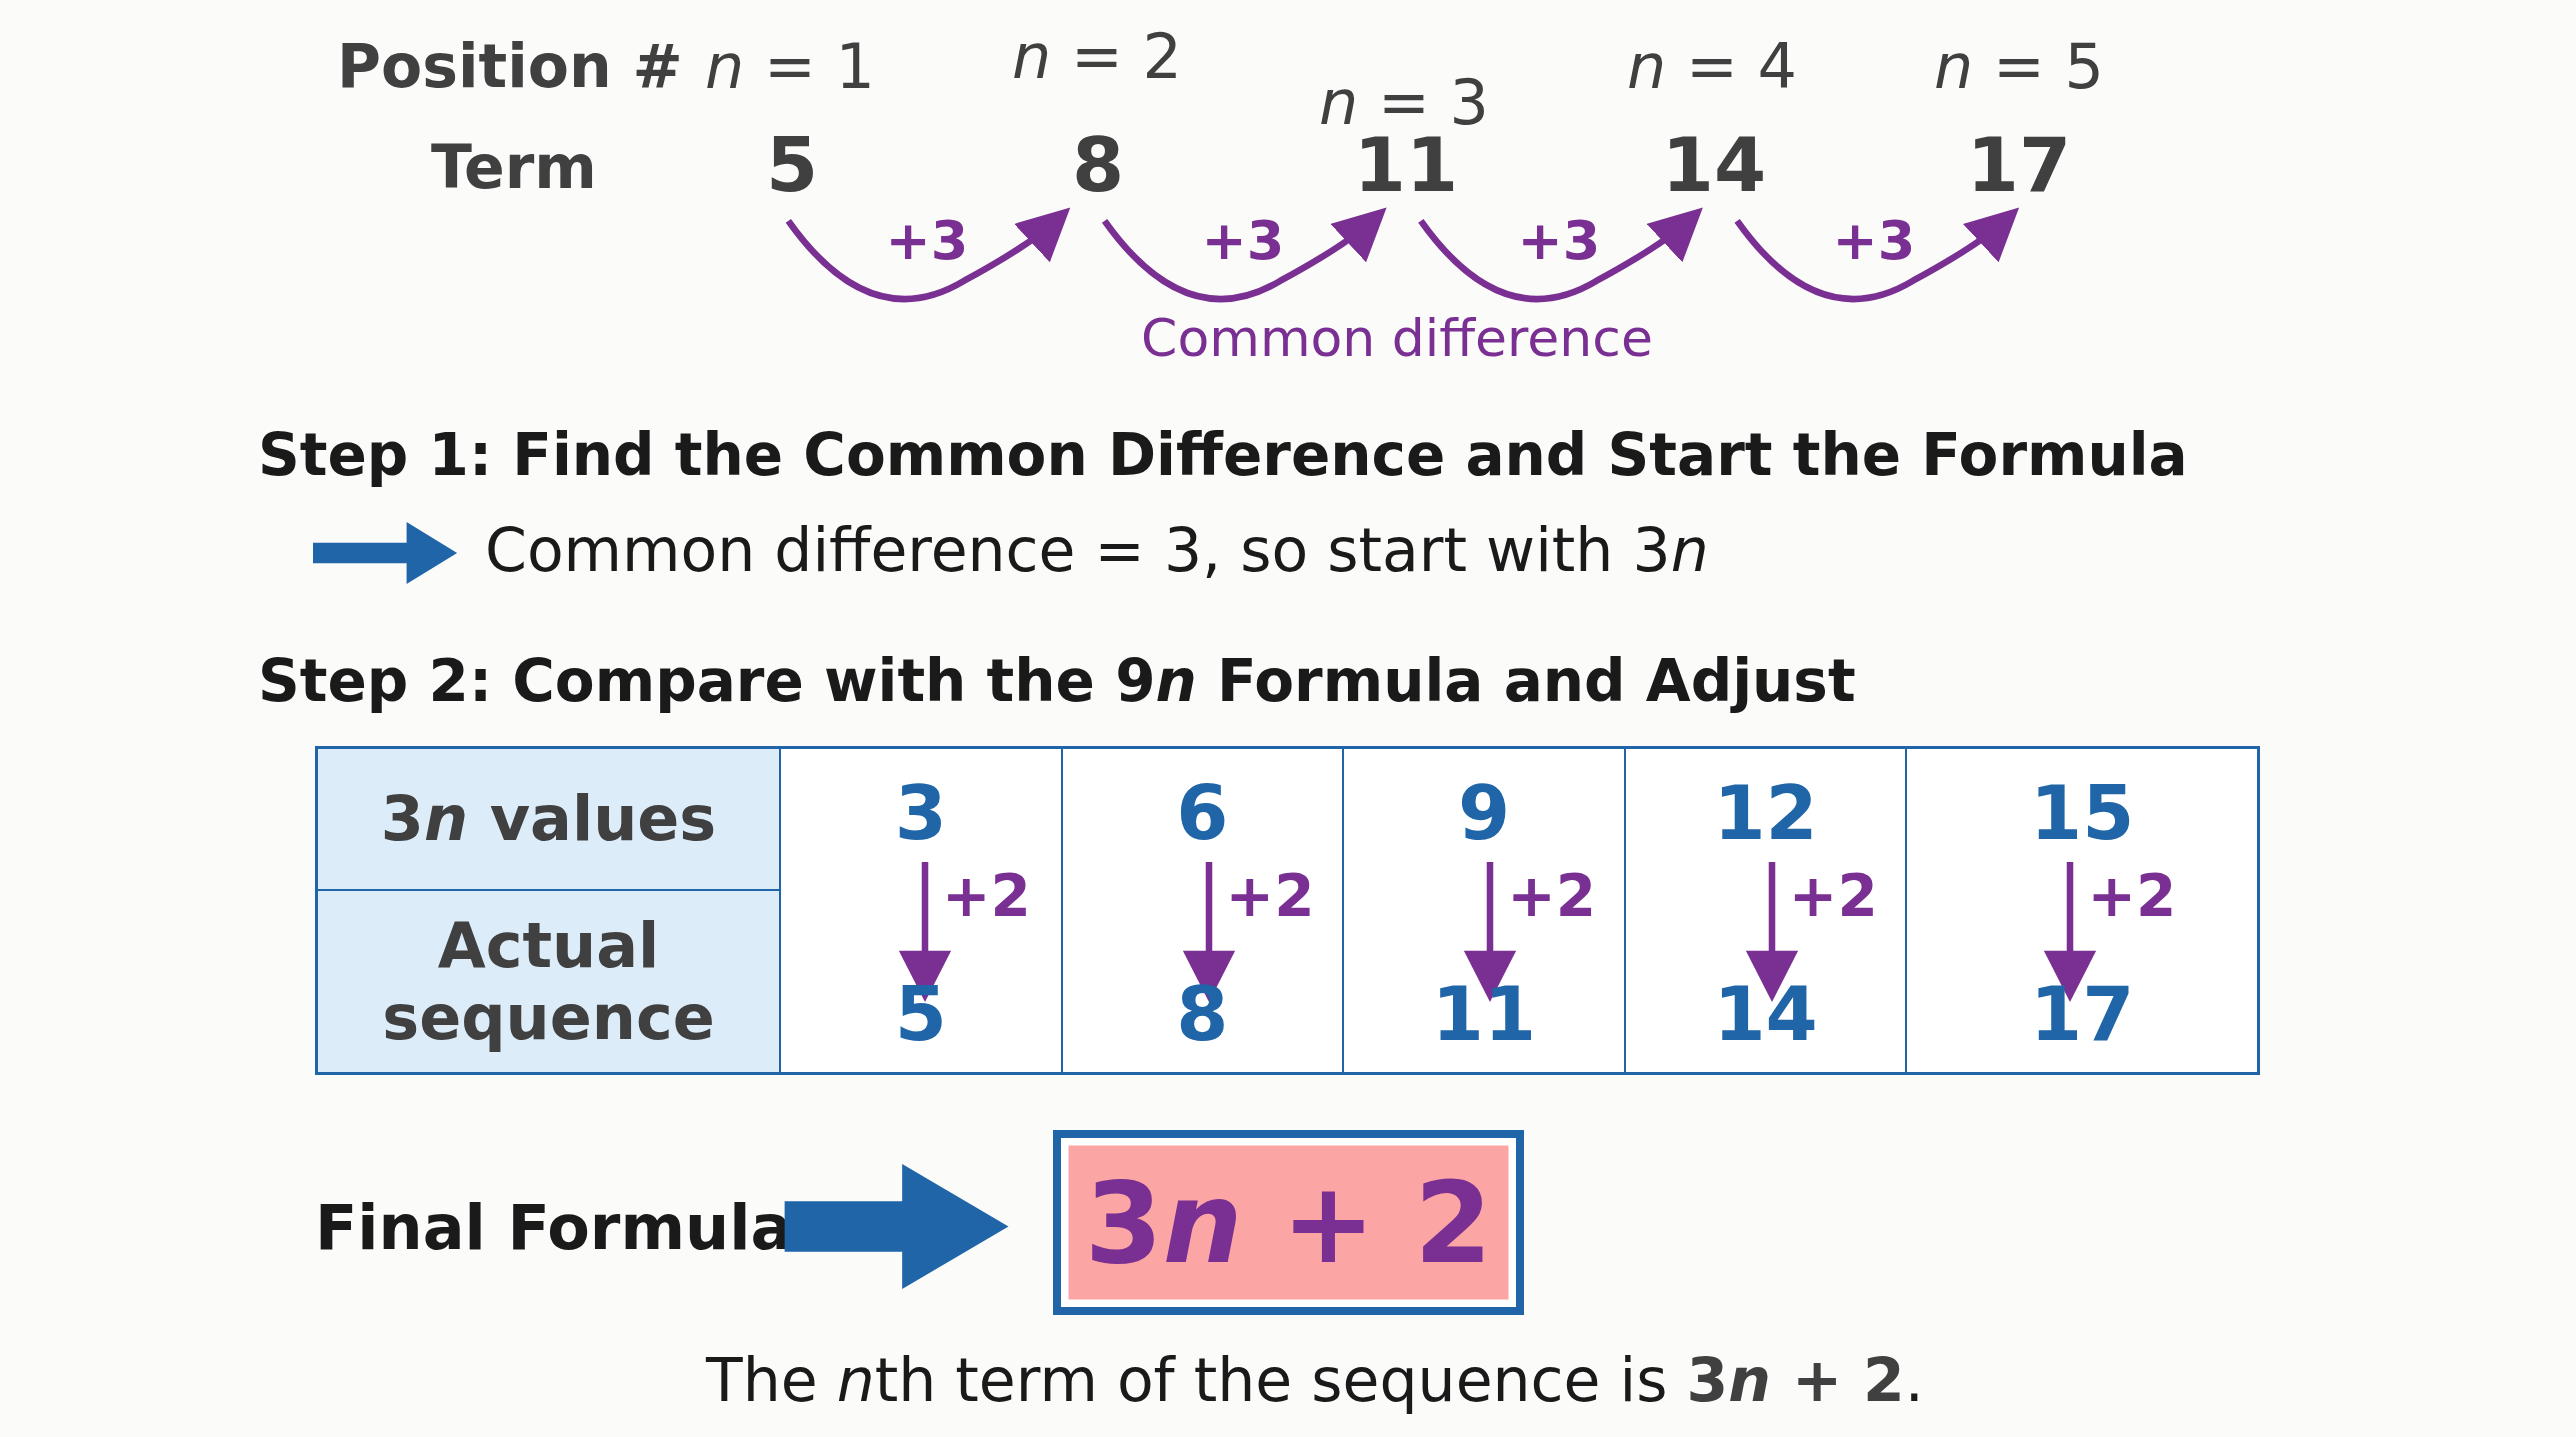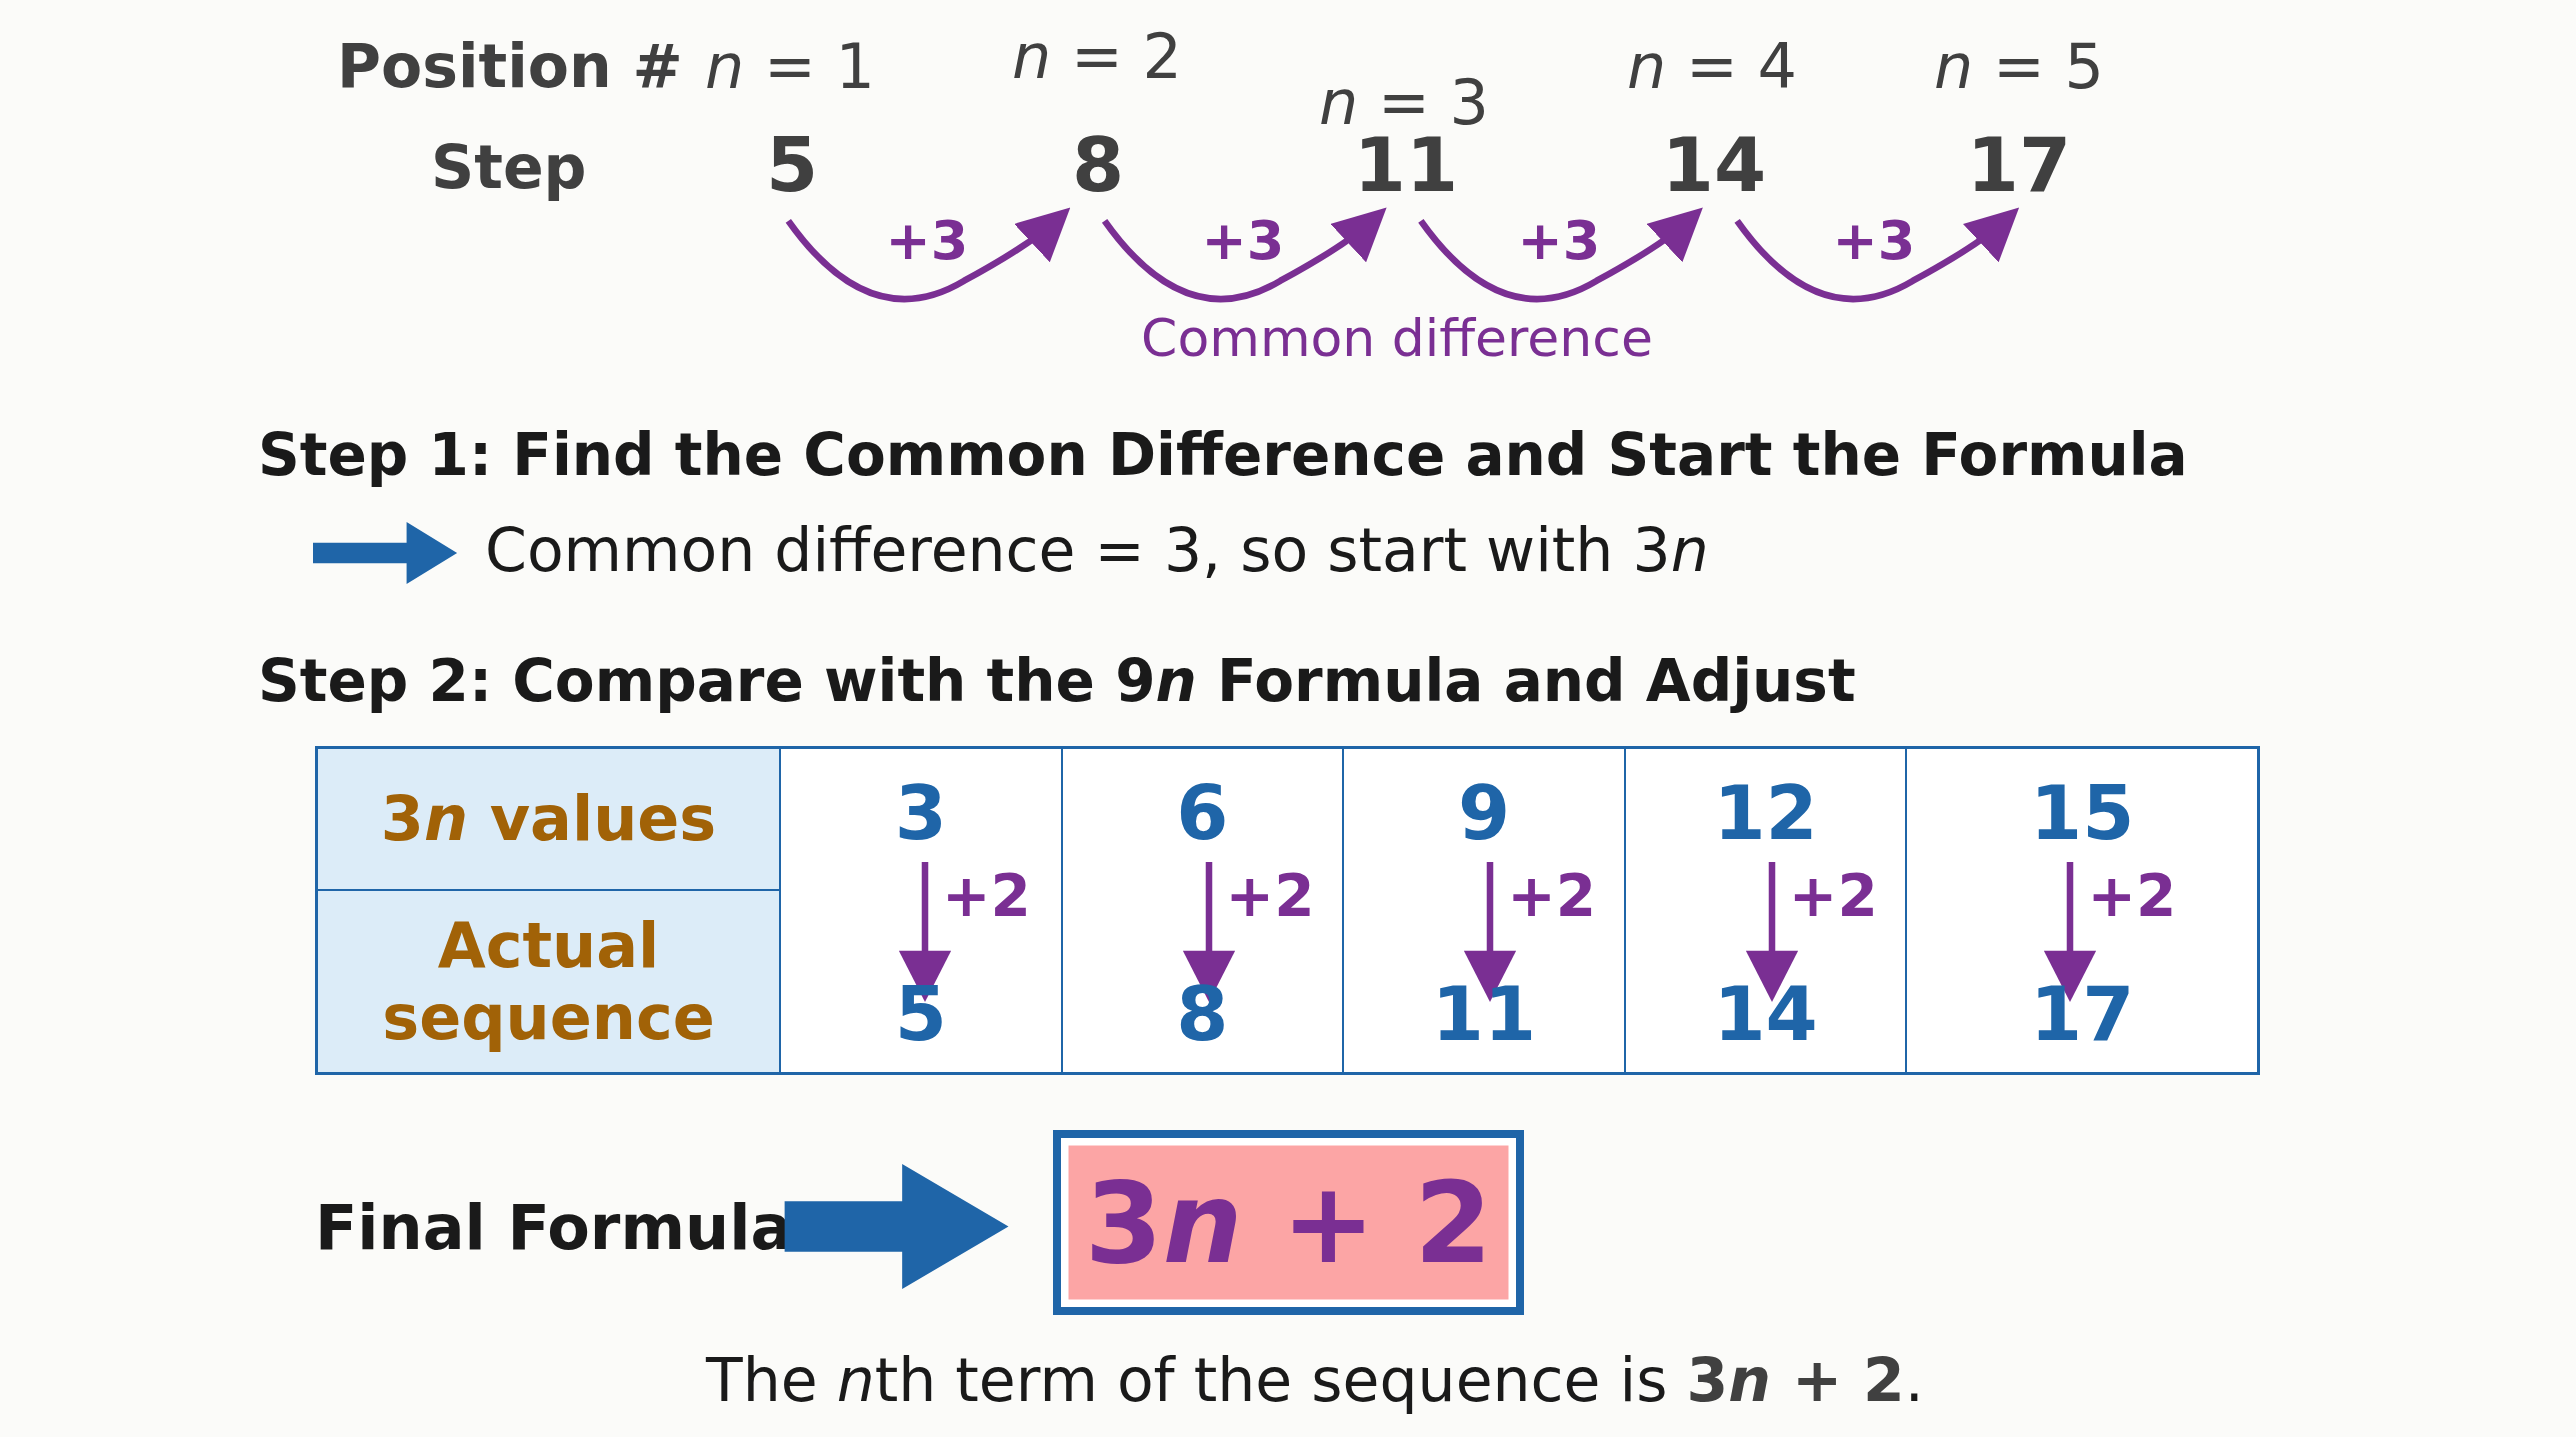--- a/index.html
+++ b/index.html
@@ -10,36 +10,36 @@
   .dark{color:#1a1a1a;}
   .hdr{font-size:60px;font-weight:bold;white-space:nowrap;transform:translateY(-50%);}
   .nlab{font-size:62px;white-space:nowrap;transform:translate(-50%,-50%);}
   .nlab i{font-style:italic;}
   .term{font-size:75px;font-weight:bold;transform:translate(-50%,-50%);}
   .plus3{font-size:54px;font-weight:bold;transform:translate(-50%,-50%);}
   .step{font-size:58px;font-weight:bold;white-space:nowrap;transform:translateY(-50%);}
   .body{font-size:60px;white-space:nowrap;transform:translateY(-50%);}
   table.cmp{position:absolute;left:315px;top:746px;width:1945px;height:327px;border-collapse:collapse;border:3.7px solid #1f65a8;}
   table.cmp td{border:2.8px solid #1f65a8;padding:0;text-align:center;vertical-align:middle;}
-  td.lab{background:#dcecf8;width:461px;font-size:62px;font-weight:bold;color:#a16207;line-height:1.15;}
+  td.lab{background:#dcecf8;width:461px;font-size:62px;font-weight:bold;color:#404040;line-height:1.15;}
   td.col{background:#ffffff;position:relative;}
   .cell{position:relative;width:100%;height:321px;}
   .cell .top{position:absolute;left:0;right:0;top:19px;font-size:75px;font-weight:bold;color:#1f65a8;text-align:center;}
   .cell .bot{position:absolute;left:0;right:0;bottom:13px;font-size:75px;font-weight:bold;color:#1f65a8;text-align:center;}
   .cell .p2{position:absolute;top:112px;font-size:58px;font-weight:bold;color:#7a2f93;}
   .cell svg{position:absolute;top:112px;}
   .formula-box{position:absolute;left:1053px;top:1130px;width:455px;height:169px;border:8.4px solid #1f65a8;background:#fca5a5;display:flex;align-items:center;justify-content:center;box-shadow:inset 0 0 0 7.5px #ffffff;}
   .formula-box span{font-size:112px;font-weight:bold;color:#7a2f93;}
   .formula-box i{font-style:italic;}
 </style>
 </head>
 <body>
 
 <div class="abs hdr blue" style="left:337px;top:66px;">Position #</div>
-<div class="abs hdr blue" style="left:431px;top:167px;">Step</div>
+<div class="abs hdr blue" style="left:431px;top:167px;">Term</div>
 
 <div class="abs nlab blue" style="left:790px;top:66px;"><i>n</i><span> = 1</span></div>
 <div class="abs nlab blue" style="left:1097px;top:56px;"><i>n</i><span> = 2</span></div>
 <div class="abs nlab blue" style="left:1404px;top:66px;margin-top:36px;"><i>n</i><span> = 3</span></div>
 <div class="abs nlab blue" style="left:1712px;top:66px;"><i>n</i><span> = 4</span></div>
 <div class="abs nlab blue" style="left:2019px;top:66px;"><i>n</i><span> = 5</span></div>
 
 <div class="abs term blue" style="left:792px;top:165px;">5</div>
 <div class="abs term blue" style="left:1098px;top:165px;">8</div>
 <div class="abs term blue" style="left:1406px;top:165px;">11</div>

